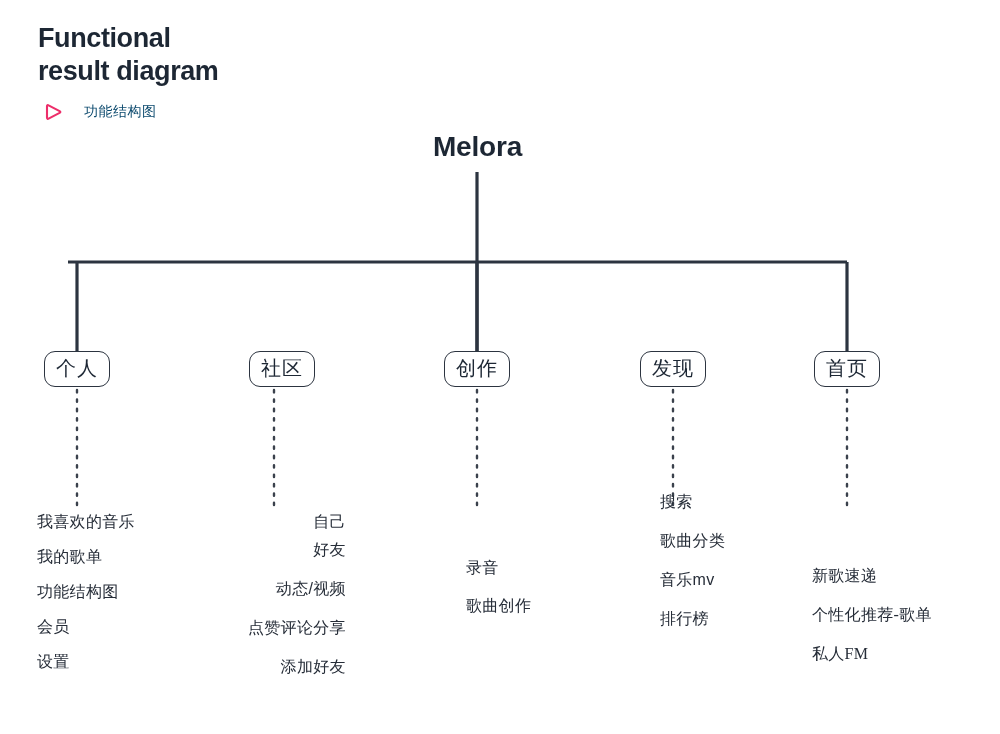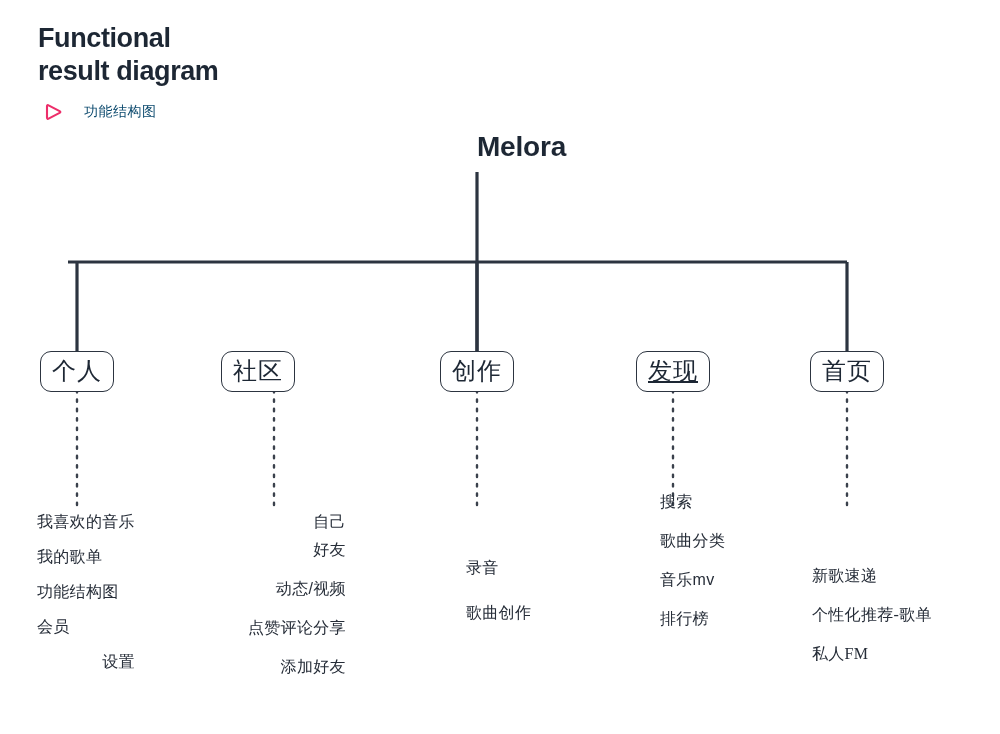--- a/index.html
+++ b/index.html
@@ -59,21 +59,20 @@
   #root-title {
     position: absolute;
     left: 0;
     top: 131px;
     width: 955px;
     text-align: center;
     font-size: 28px;
     font-weight: 800;
     letter-spacing: -0.2px;
     color: #1d2734;
-    padding-left: 44px;
   }
 
   
   #connectors {
     position: absolute;
     left: 0;
     top: 0;
     width: 1000px;
     height: 734px;
     pointer-events: none;
@@ -81,21 +80,21 @@
 
   
   .node {
     position: absolute;
     transform: translateX(-50%);
     box-sizing: border-box;
     border: 1.3px solid #2c3440;
     border-radius: 11px;
     padding: 5px 11px 6px 11px;
     background: #ffffff;
-    font-size: 24px;
+    font-size: 20px;
     line-height: 1.15;
     color: #1d2734;
     white-space: nowrap;
     letter-spacing: 1px;
   }
 
   
   .leaf-col {
     position: absolute;
   }
@@ -132,43 +131,43 @@
       <line x1="274" y1="390" x2="274" y2="505" stroke="#3a414c" stroke-width="2.4" stroke-linecap="round" stroke-dasharray="2.4 7"></line>
       <line x1="477" y1="262" x2="477" y2="351" stroke="#2c3440" stroke-width="3.2" stroke-linecap="butt"></line>
       <line x1="477" y1="390" x2="477" y2="505" stroke="#3a414c" stroke-width="2.4" stroke-linecap="round" stroke-dasharray="2.4 7"></line>
       <line x1="673" y1="390" x2="673" y2="505" stroke="#3a414c" stroke-width="2.4" stroke-linecap="round" stroke-dasharray="2.4 7"></line>
       <line x1="847" y1="262" x2="847" y2="351" stroke="#2c3440" stroke-width="3.2" stroke-linecap="butt"></line>
       <line x1="847" y1="390" x2="847" y2="505" stroke="#3a414c" stroke-width="2.4" stroke-linecap="round" stroke-dasharray="2.4 7"></line>
     </svg>
 
   <div id="nodes-layer">
       <div class="node" style="left: 77px; top: 351px;"><span>个人</span></div>
-      <div class="node" style="left: 258px; top: 351px;"><span>社区</span></div>
+      <div class="node" style="left: 282px; top: 351px;"><span>社区</span></div>
       <div class="node" style="left: 477px; top: 351px;"><span>创作</span></div>
-      <div class="node" style="left: 673px; top: 351px; text-decoration: underline;"><span>发现</span></div>
+      <div class="node" style="left: 673px; top: 351px;"><span>发现</span></div>
       <div class="node" style="left: 847px; top: 351px;"><span>首页</span></div>
     </div>
   <div id="leaves-layer">
       <div class="leaf-col" style="left: 37px; top: 512px;">
         <div class="leaf-item" style="margin-top: 0px;">我喜欢的音乐</div>
         <div class="leaf-item" style="margin-top: 14px;">我的歌单</div>
         <div class="leaf-item" style="margin-top: 14px;">功能结构图</div>
         <div class="leaf-item" style="margin-top: 14px;">会员</div>
-        <div class="leaf-item" style="margin-top: 14px; text-align: right;">设置</div>
+        <div class="leaf-item" style="margin-top: 14px;">设置</div>
       </div>
       <div class="leaf-col" style="left: 248px; top: 512px; text-align: right;">
         <div class="leaf-item" style="margin-top: 0px;">自己</div>
         <div class="leaf-item" style="margin-top: 7px;">好友</div>
         <div class="leaf-item" style="margin-top: 18px;">动态/视频</div>
         <div class="leaf-item" style="margin-top: 18px;">点赞评论分享</div>
         <div class="leaf-item" style="margin-top: 18px;">添加好友</div>
       </div>
       <div class="leaf-col" style="left: 466px; top: 558px;">
         <div class="leaf-item" style="margin-top: 0px;">录音</div>
-        <div class="leaf-item" style="margin-top: 24px;">歌曲创作</div>
+        <div class="leaf-item" style="margin-top: 17px;">歌曲创作</div>
       </div>
       <div class="leaf-col" style="left: 660px; top: 492px;">
         <div class="leaf-item" style="margin-top: 0px;">搜索</div>
         <div class="leaf-item" style="margin-top: 18px;">歌曲分类</div>
         <div class="leaf-item" style="margin-top: 18px;">音乐mv</div>
         <div class="leaf-item" style="margin-top: 18px;">排行榜</div>
       </div>
       <div class="leaf-col" style="left: 812px; top: 566px; font-family: Liberation Serif, serif;">
         <div class="leaf-item" style="margin-top: 0px;">新歌速递</div>
         <div class="leaf-item" style="margin-top: 18px;">个性化推荐-歌单</div>

